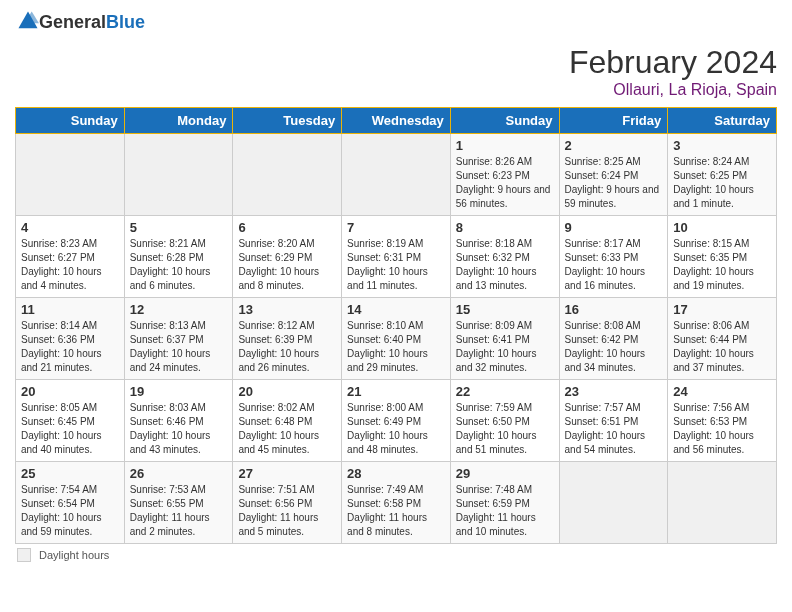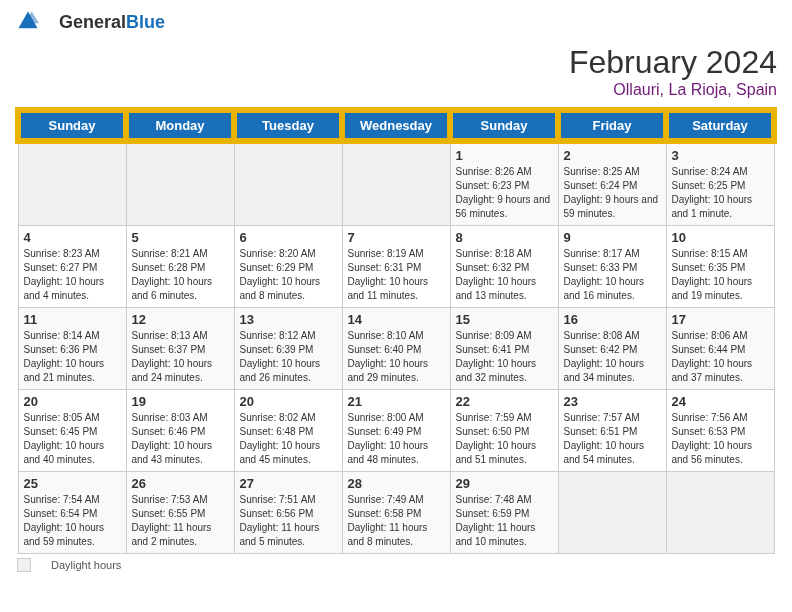--- a/index.html
+++ b/index.html
@@ -16,21 +16,21 @@
     }
     .header {
       display: flex;
       justify-content: space-between;
       align-items: flex-start;
       margin-bottom: 8px;
     }
     .logo {
       display: flex;
       align-items: center;
-      gap: 20px;
+      gap: 0;
     }
     .logo-icon {
       width: 22px;
       height: 22px;
       margin-left: 2px;
     }
     .title-block {
       text-align: right;
     }
     .month-title {
@@ -44,25 +44,25 @@
       color: #701a75;
     }
     table {
       width: 100%;
       border-collapse: collapse;
       table-layout: fixed;
     }
     thead th {
       background-color: #1a6fba;
       color: white;
-      text-align: center;
+      text-align: right;
       padding: 5px 6px;
       font-size: 13px;
       font-weight: bold;
-      border: 6px solid #eab308;
+      border: 1px solid #eab308;
     }
     tbody td {
       vertical-align: top;
       border: 1px solid #ccc;
       padding: 4px 5px;
       font-size: 10.5px;
       color: #333;
       height: 82px;
       background: #fff;
     }
@@ -81,21 +81,21 @@
       line-height: 1.4;
       color: #333;
     }
     .empty-cell {
       background: #f0f0f0 !important;
     }
     .footer {
       margin-top: 4px;
       display: flex;
       align-items: center;
-      gap: 20px;
+      gap: 8px;
       padding-left: 2px;
     }
     .daylight-box {
       display: inline-block;
       width: 14px;
       height: 14px;
       background: #f0f0f0;
       border: 1px solid #ccc;
       vertical-align: middle;
     }

